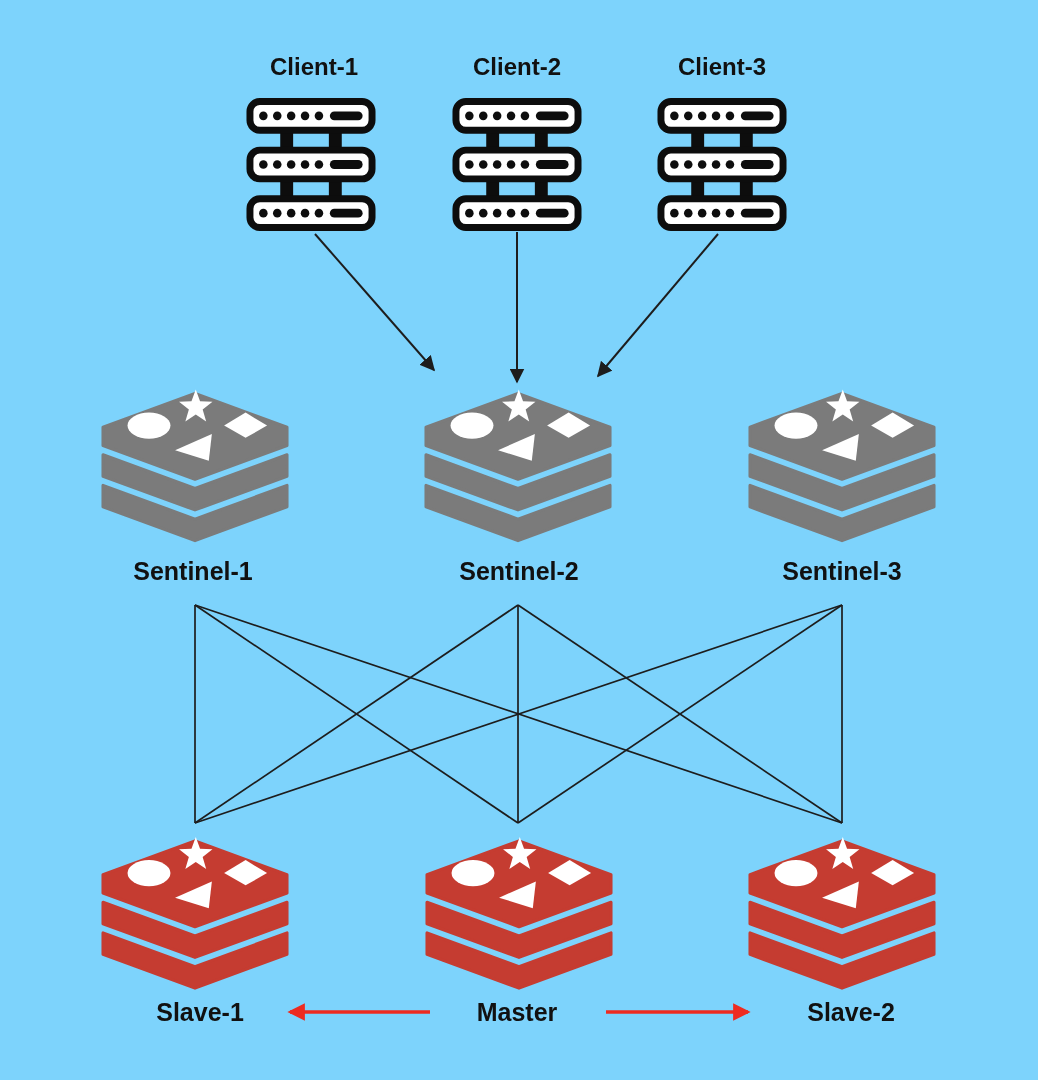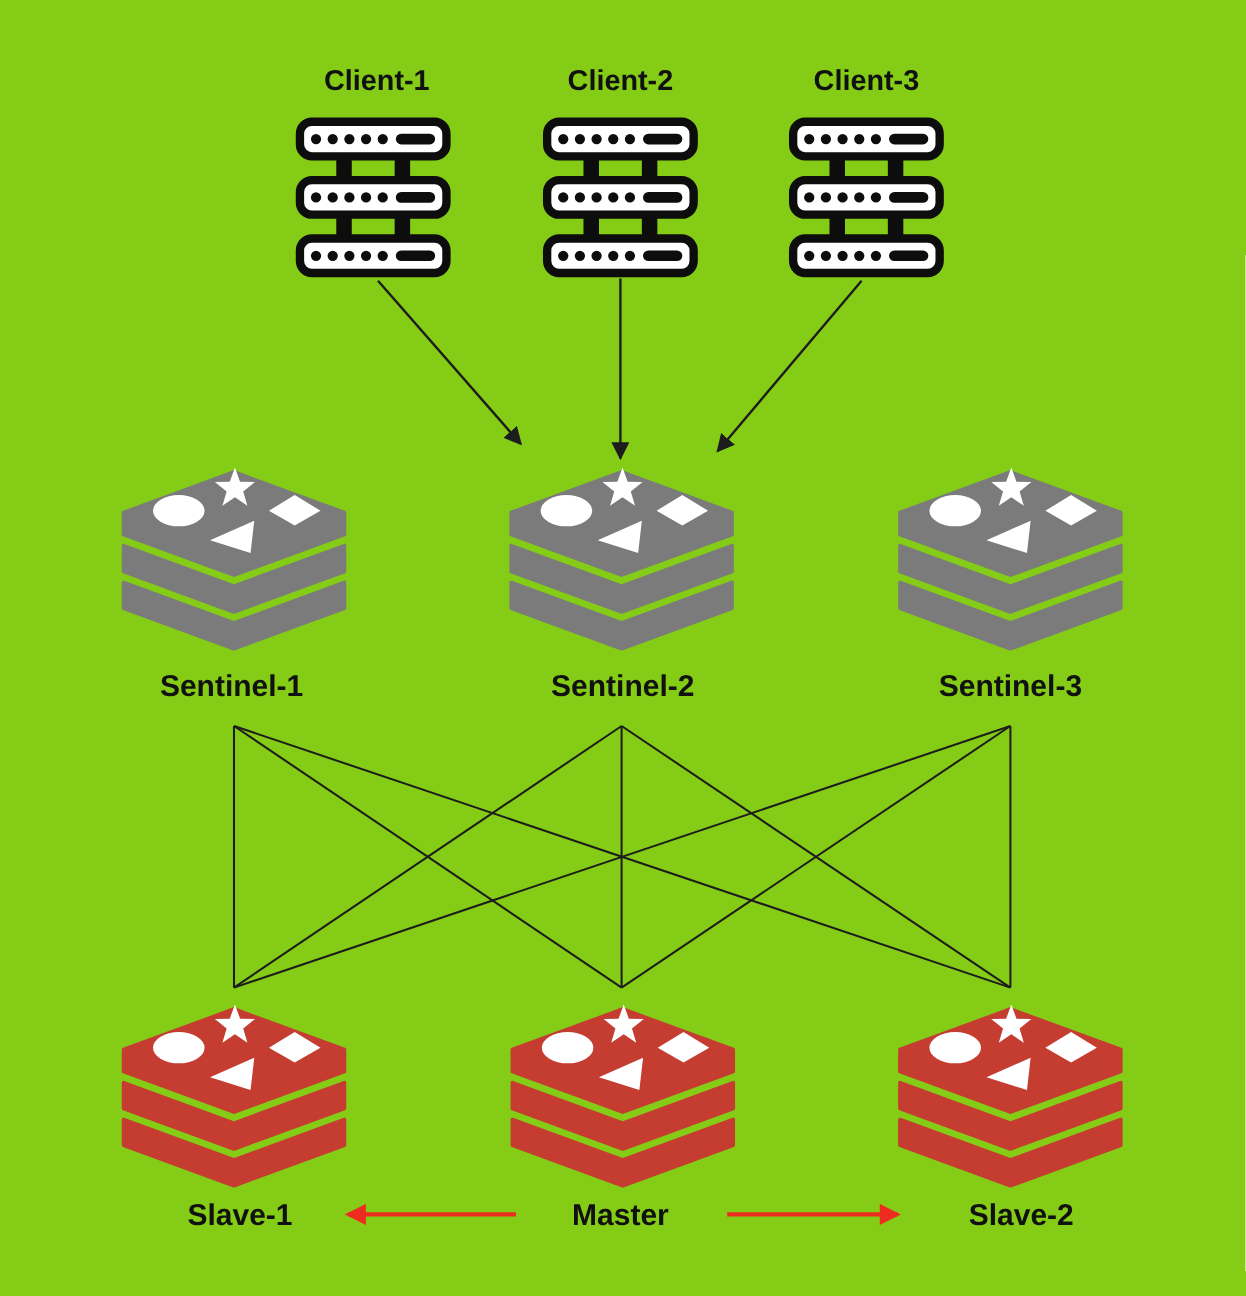--- a/index.html
+++ b/index.html
@@ -1,19 +1,19 @@
 <!DOCTYPE html>
 <html><head>
 <meta charset="utf-8">
 <style>
   html, body { margin: 0; padding: 0; background: #ffffff; }
   .canvas {
     position: relative;
     width: 1038px; height: 1080px;
-    background: #84cc16;
+    background: #7dd3fc;
     font-family: "Liberation Sans", sans-serif;
   }
   svg text {
     font-family: "Liberation Sans", sans-serif;
     font-weight: bold;
     fill: #111111;
   }
   .node-label-top { font-size: 24px; }
   .node-label-mid { font-size: 25px; }
   .node-label-bottom { font-size: 25px; }

